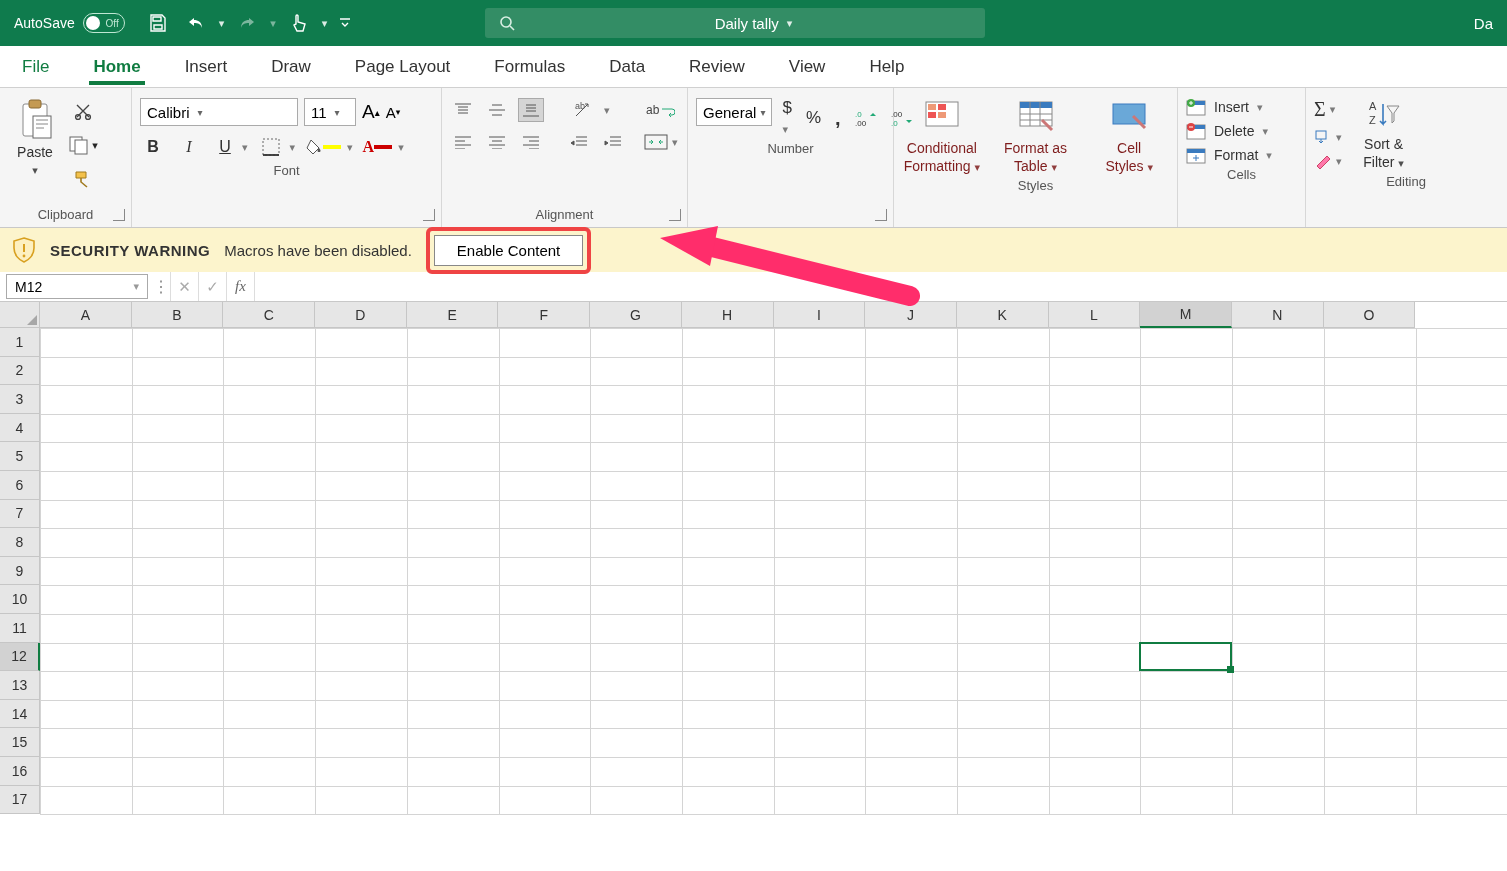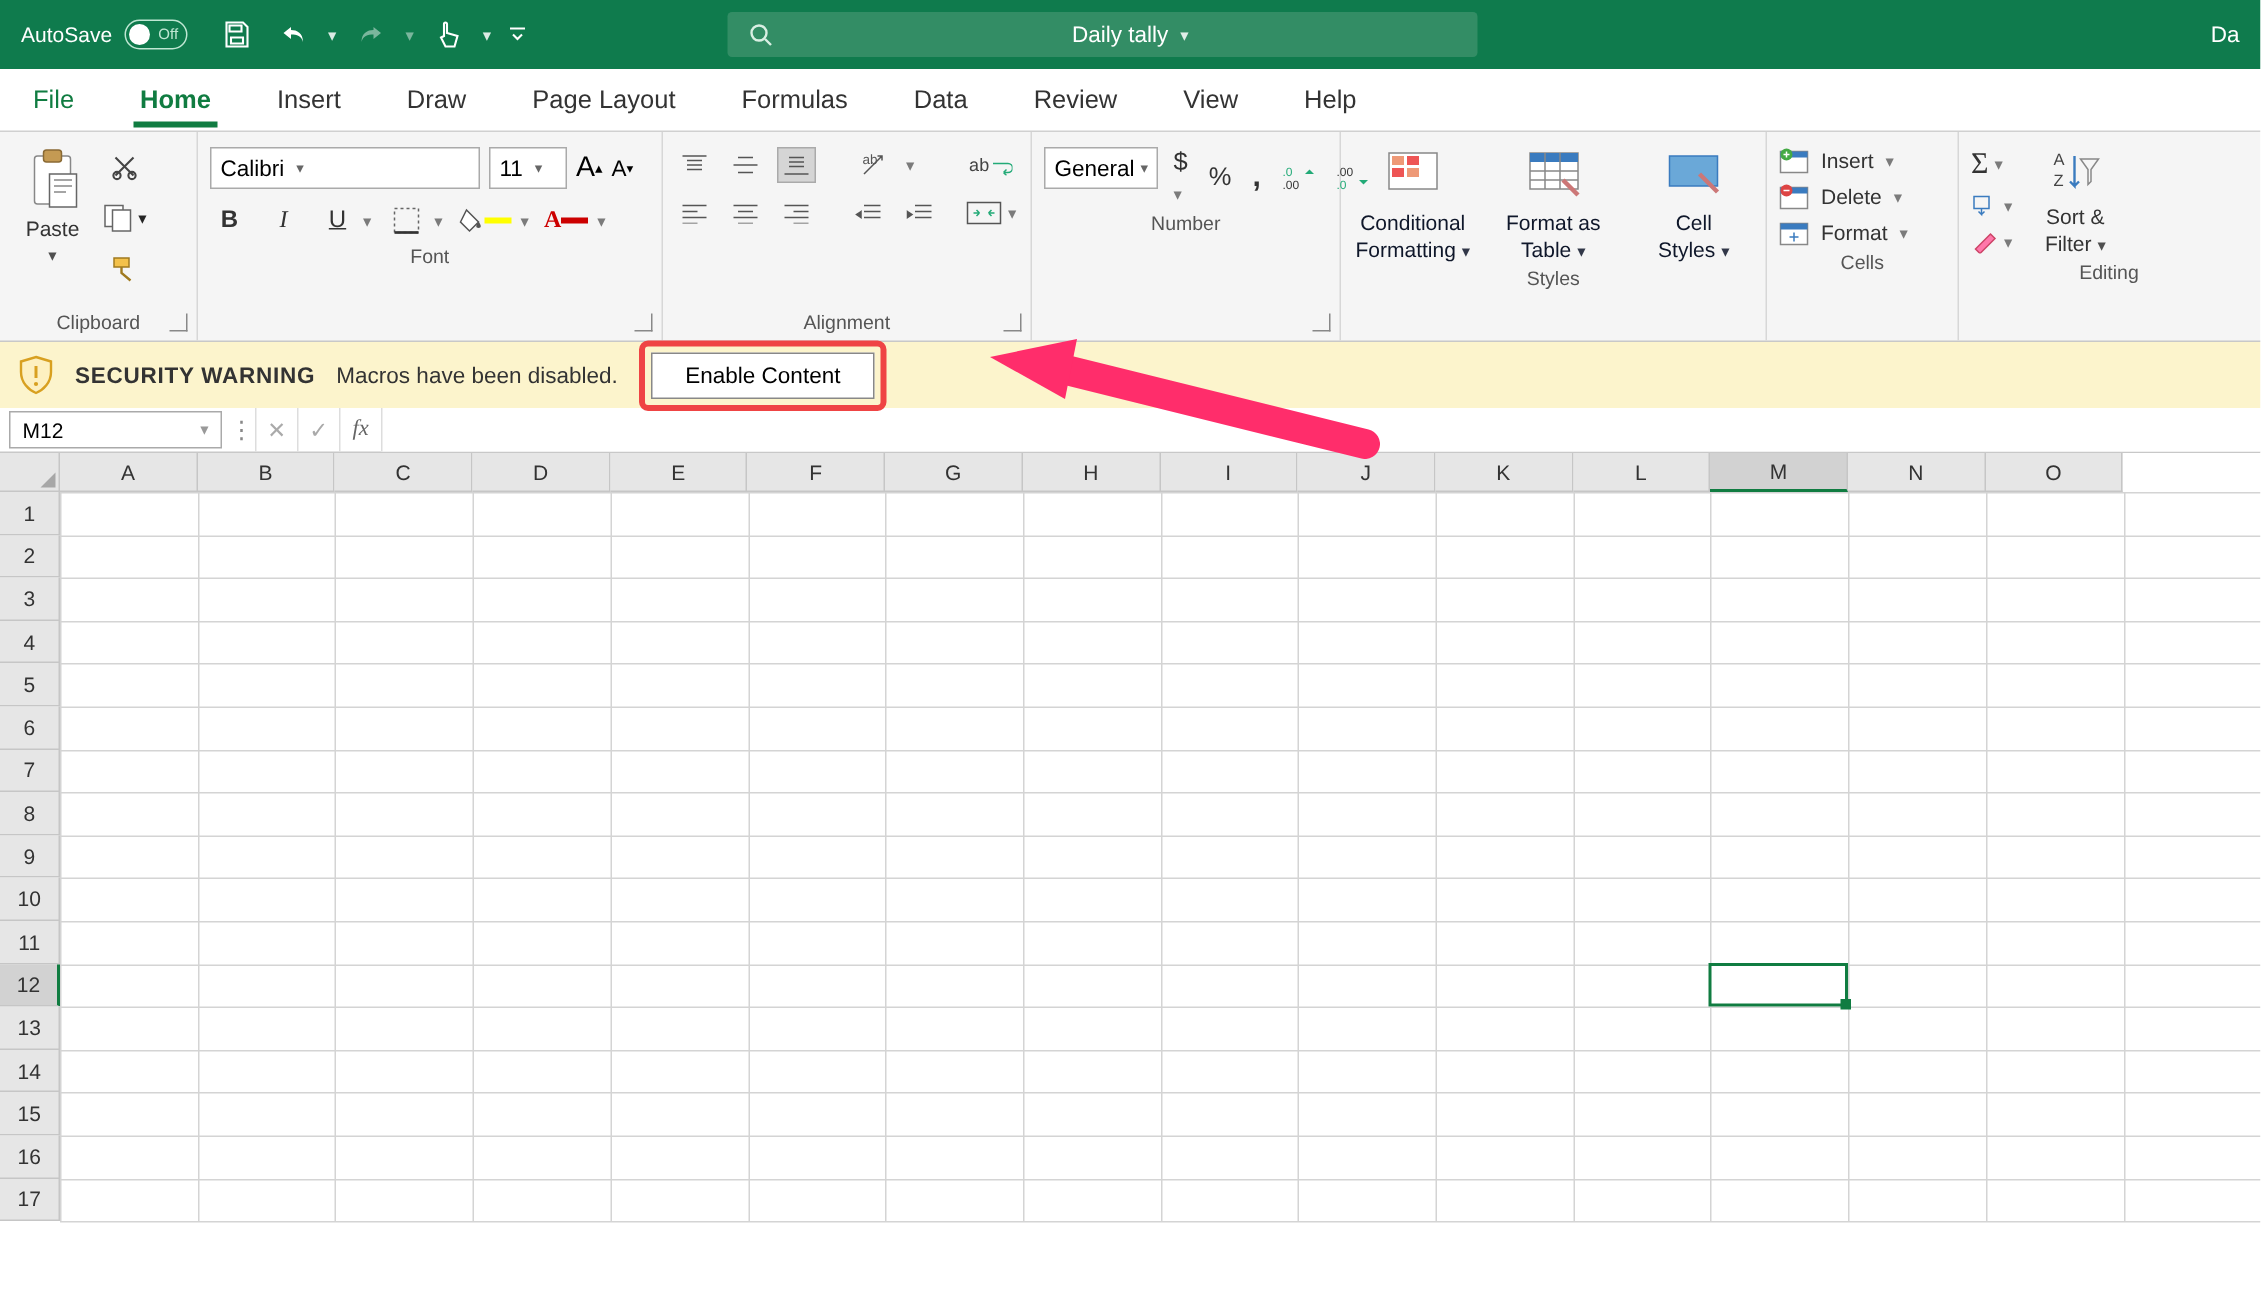--- a/index.html
+++ b/index.html
@@ -37,41 +37,41 @@
 
 .paste-big { width: 54px; display: flex; flex-direction: column; align-items: center; gap: 4px; font-size: 14px; color:#333; padding-top:6px; }
 .paste-big svg { width: 36px; height: 42px; }
 .clip-side { display: flex; flex-direction: column; gap: 8px; padding-top:6px; }
 .clip-side .mini { width: 30px; height: 26px; display:flex; align-items:center; justify-content:center; }
 
 
 .font-top { display: flex; align-items: center; gap: 6px; margin-bottom: 8px; padding-top:6px; }
 .combo { background: #fff; border: 1px solid #aaa; height: 28px; display: flex; align-items: center; padding: 0 6px; font-size: 15px; gap:4px; }
 .combo .arrow { font-size: 10px; color: #666; margin-left:4px; }
-.font-name { width: 180px; }
+.font-name { width: 158px; }
 .font-size { width: 52px; }
 .grow-a { font-size: 17px; display:flex; align-items:center; }
 .font-bot { display: flex; align-items: center; gap: 10px; }
 .fmt-btn { min-width: 26px; height: 26px; display: flex; align-items: center; justify-content: center; font-size: 16px; color:#333; }
 .color-strip { width: 18px; height: 4px; display:block; }
 
 
 .align-col { display:flex; flex-direction:column; gap:8px; padding-top:6px; }
 .align-row { display:flex; gap:8px; align-items:center; }
 .align-btn { width:26px; height:24px; display:flex; align-items:center; justify-content:center; }
 .align-btn.active { background:#d5d5d5; border:1px solid #aaa; }
 
 
 .num-col { display:flex; gap:10px; padding-top:6px; }
 .number-format { width:178px; }
 .num-row { display:flex; gap:14px; align-items:center; font-size:17px; color:#333; }
 
 
 .styles-row { display:flex; gap:14px; padding-top:4px; }
-.style-big { width:80px; display:flex; flex-direction:column; align-items:center; gap:4px; font-size:14px; text-align:center; color:#0f172a; line-height:1.25; }
+.style-big { width:80px; display:flex; flex-direction:column; align-items:center; gap:4px; font-size:14px; text-align:center; color:#7f1d1d; line-height:1.25; }
 .style-big svg { width:40px; height:40px; }
 
 
 .cells-col { display:flex; flex-direction:column; gap:6px; padding-top:6px; }
 .cells-item { display:flex; align-items:center; gap:8px; font-size:14px; color:#333; }
 .cells-item svg { width:20px; height:18px; }
 
 
 .edit-row { display:flex; gap:10px; padding-top:6px; }
 .edit-mini-col { display:flex; flex-direction:column; gap:8px; }

